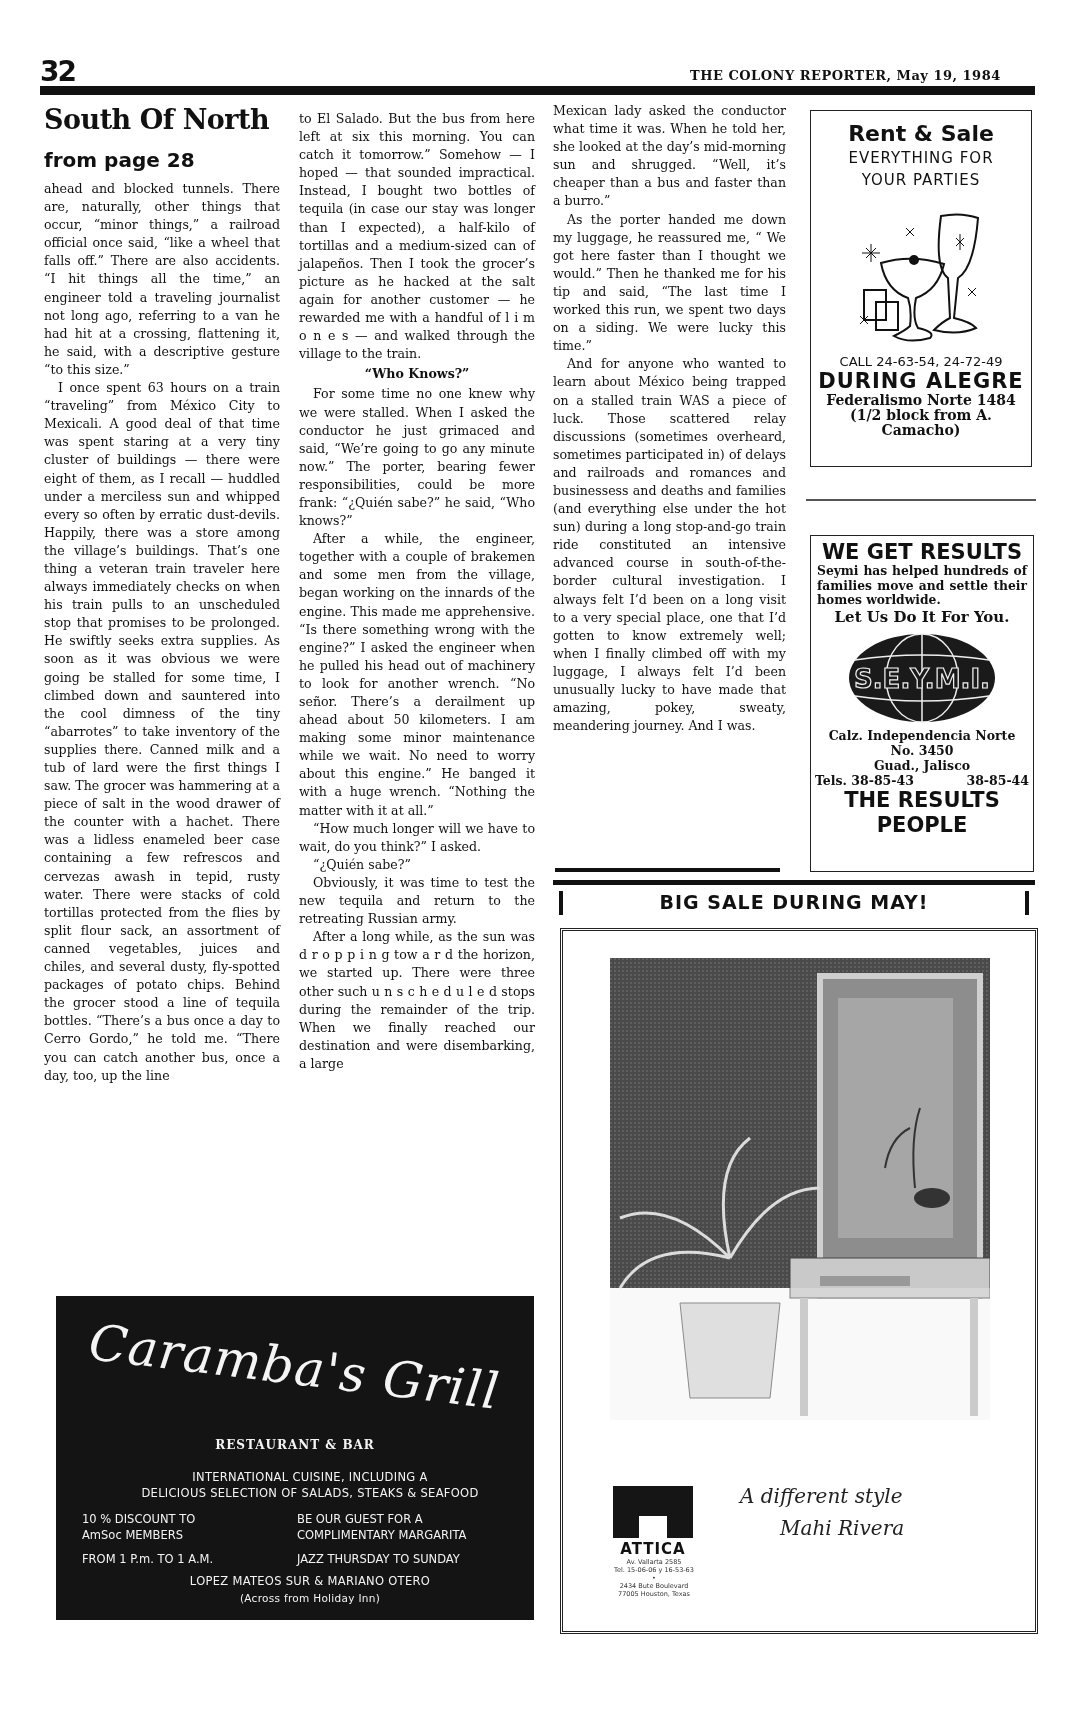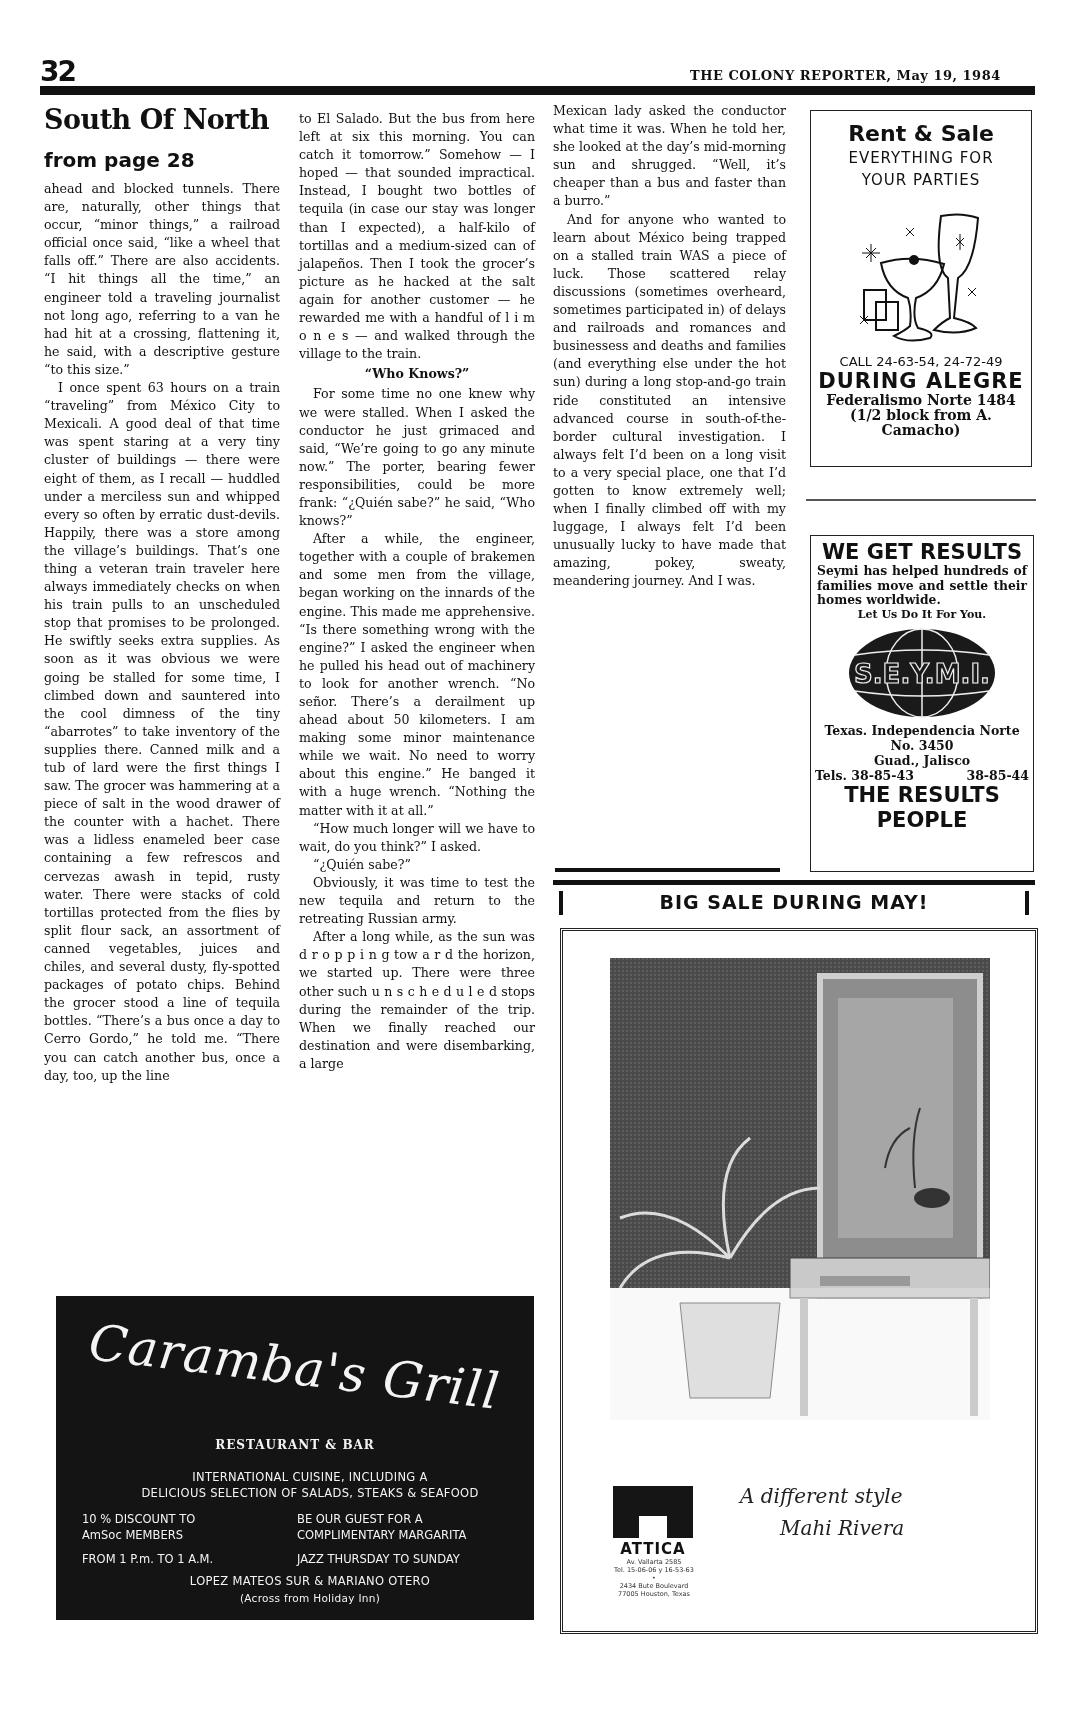--- a/index.html
+++ b/index.html
@@ -23,21 +23,21 @@
   .fiesta{left:810px;top:110px;width:220px;height:355px;}
   .fiesta .h1{font-family:"DejaVu Sans",sans-serif;font-weight:bold;font-size:22px;margin-top:10px;}
   .fiesta .h2{font-family:"DejaVu Sans",sans-serif;font-size:15px;line-height:20px;letter-spacing:1px;margin-top:2px;}
   .fiesta .call{font-family:"DejaVu Sans",sans-serif;font-size:13px;margin-top:6px;}
   .fiesta .brand{font-family:"DejaVu Sans",sans-serif;font-weight:bold;font-size:21px;letter-spacing:1px;}
   .fiesta .addr{font-family:"DejaVu Serif",serif;font-weight:bold;font-size:14px;line-height:15px;}
   .sepline{left:806px;top:499px;width:230px;height:1.5px;background:#555;}
   .seymi{left:810px;top:535px;width:222px;height:335px;text-align:center;}
   .seymi .h1{font-family:"DejaVu Sans",sans-serif;font-weight:bold;font-size:21px;margin-top:4px;}
   .seymi .body{font-family:"DejaVu Serif",serif;font-weight:bold;font-size:12.3px;line-height:14.5px;text-align:justify;padding:0 6px;}
-  .seymi .tag{font-family:"DejaVu Serif",serif;font-weight:bold;font-size:11px;}
+  .seymi .tag{font-family:"DejaVu Serif",serif;font-weight:bold;font-size:15px;}
   .seymi .addr{font-family:"DejaVu Serif",serif;font-weight:bold;font-size:12.5px;line-height:15px;}
   .seymi .tels{display:flex;justify-content:space-between;padding:0 4px;font-family:"DejaVu Serif",serif;font-weight:bold;font-size:12.5px;}
   .seymi .slogan{font-family:"DejaVu Sans",sans-serif;font-weight:bold;font-size:21px;line-height:25px;}
   .salerule{left:553px;top:880px;width:482px;height:5px;background:#111;}
   .saleband{left:553px;top:888px;width:482px;height:28px;font-family:"DejaVu Sans",sans-serif;font-weight:bold;font-size:19px;text-align:center;line-height:28px;letter-spacing:1px;}
   .saleband .bar{position:absolute;top:3px;width:4px;height:24px;background:#111;}
   .attica-frame{left:560px;top:928px;width:472px;height:700px;border:3px double #222;}
   .photo{left:610px;top:958px;width:380px;height:462px;}
   .attica-logo{left:613px;top:1486px;width:80px;height:52px;background:#151515;}
   .attica-logo .notch{position:absolute;left:26px;bottom:0;width:28px;height:22px;background:#fff;}
@@ -70,20 +70,21 @@
     <p class="sec">“Who Knows?”</p>
     <p class="ind">For some time no one knew why we were stalled. When I asked the conductor he just grimaced and said, “We’re going to go any minute now.” The porter, bearing fewer responsibilities, could be more frank: “¿Quién sabe?” he said, “Who knows?”</p>
     <p class="ind">After a while, the engineer, together with a couple of brakemen and some men from the village, began working on the innards of the engine. This made me apprehensive. “Is there something wrong with the engine?” I asked the engineer when he pulled his head out of machinery to look for another wrench. “No señor. There’s a derailment up ahead about 50 kilometers. I am making some minor maintenance while we wait. No need to worry about this engine.” He banged it with a huge wrench. “Nothing the matter with it at all.”</p>
     <p class="ind">“How much longer will we have to wait, do you think?” I asked.</p>
     <p class="ind">“¿Quién sabe?”</p>
     <p class="ind">Obviously, it was time to test the new tequila and return to the retreating Russian army.</p>
     <p class="ind">After a long while, as the sun was d r o p p i n g tow a r d the horizon, we started up. There were three other such u n s c h e d u l e d stops during the remainder of the trip. When we finally reached our destination and were disembarking, a large</p>
   </div>
 <div class="col col3">
     <p>Mexican lady asked the conductor what time it was. When he told her, she looked at the day’s mid-morning sun and shrugged. “Well, it’s cheaper than a bus and faster than a burro.”</p>
+    <p class="ind">As the porter handed me down my luggage, he reassured me, “ We got here faster than I thought we would.” Then he thanked me for his tip and said, “The last time I worked this run, we spent two days on a siding. We were lucky this time.”</p>
     <p class="ind">And for anyone who wanted to learn about México being trapped on a stalled train WAS a piece of luck. Those scattered relay discussions (sometimes overheard, sometimes participated in) of delays and railroads and romances and businessess and deaths and families (and everything else under the hot sun) during a long stop-and-go train ride constituted an intensive advanced course in south-of-the-border cultural investigation. I always felt I’d been on a long visit to a very special place, one that I’d gotten to know extremely well; when I finally climbed off with my luggage, I always felt I’d been unusually lucky to have made that amazing, pokey, sweaty, meandering journey. And I was.</p>
   </div>
 <div class="abs col3rule"></div>
 
 <div class="ad-box fiesta">
   <div class="h1">Rent &amp; Sale</div>
   <div class="h2">EVERYTHING FOR</div>
   <div class="h2">YOUR PARTIES</div>
   <svg width="150" height="150" viewBox="0 0 150 150" style="display:block;margin:8px auto 0;">
     <g fill="none" stroke="#111" stroke-width="2">
@@ -117,21 +118,21 @@
   <svg width="150" height="92" viewBox="0 0 150 92" style="display:block;margin:6px auto 4px;">
     <ellipse cx="75" cy="46" rx="73" ry="44" fill="#1a1a1a"></ellipse>
     <g fill="none" stroke="#eee" stroke-width="1.5">
       <ellipse cx="75" cy="46" rx="36" ry="44"></ellipse>
       <line x1="75" y1="2" x2="75" y2="90"></line>
       <path d="M8 28 Q75 18 142 28"></path>
       <path d="M8 64 Q75 74 142 64"></path>
     </g>
     <text x="75" y="56" text-anchor="middle" font-family="DejaVu Sans, sans-serif" font-weight="bold" font-size="26" fill="#1a1a1a" stroke="#eee" stroke-width="1.2">S.E.Y.M.I.</text>
   </svg>
-  <div class="addr">Texas. Independencia Norte</div>
+  <div class="addr">Calz. Independencia Norte</div>
   <div class="addr">No. 3450</div>
   <div class="addr">Guad., Jalisco</div>
   <div class="tels">
     <span>Tels. 38-85-43</span>
     <span>38-85-44</span>
   </div>
   <div class="slogan">THE RESULTS</div>
   <div class="slogan">PEOPLE</div>
 </div>
 

